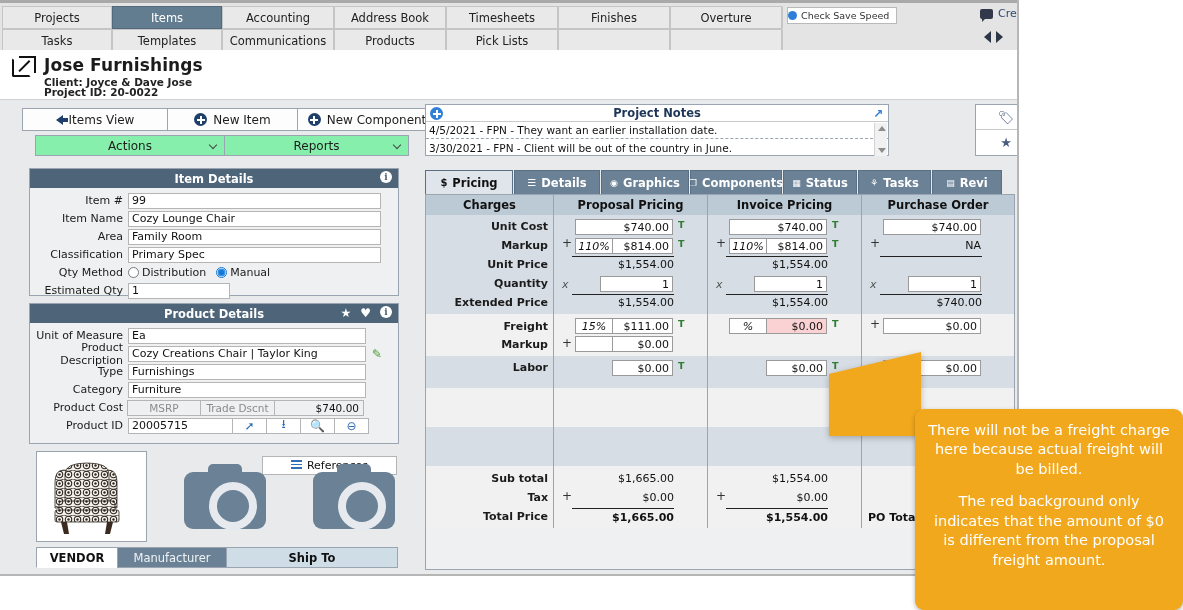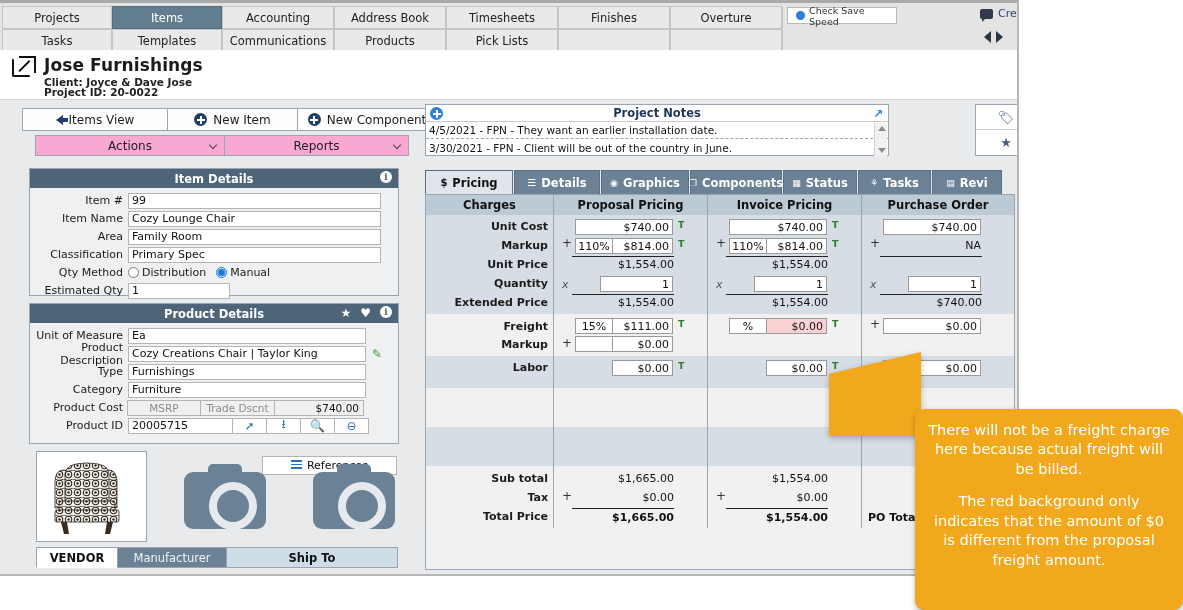--- a/index.html
+++ b/index.html
@@ -52,21 +52,21 @@
     border-color: #51697a;
   }
   .navtab.blank { cursor: default; }
 
   .savespeed {
     position: absolute; top: 4px; left: 787px;
     width: 110px; height: 17px;
     background: #fff;
     border: 1px solid #b9b9b9;
     display: flex; align-items: center; gap: 4px;
-    padding-left: 8px;
+    padding-left: 0;
     font-size: 9.5px; color: #333;
     cursor: pointer;
   }
   .dot-blue {
     width: 9px; height: 9px; border-radius: 50%;
     background: #2f7fd9; flex: none;
   }
   .createlink {
     position: absolute; top: 4px; left: 980px;
     display: flex; align-items: center; gap: 5px;
@@ -135,21 +135,21 @@
   
   .cmdrow {
     position: absolute; display: flex;
   }
   .cmdbtn {
     background: #fdfdfd; border: 1px solid #9aa5b1;
     display: flex; align-items: center; justify-content: center; gap: 6px;
     font-size: 12px; color: #1d1d1d; cursor: pointer;
   }
   .cmdbtn2 {
-    background: #f9a8d4; border: 1px solid #9aa5b1;
+    background: #86efac; border: 1px solid #9aa5b1;
     display: flex; align-items: center; justify-content: center;
     font-size: 12px; color: #1d1d1d; cursor: pointer; position: relative;
   }
   .cmdbtn2 .chev {
     position: absolute; right: 8px; top: 50%;
     width: 6px; height: 6px; margin-top: -4px;
     border-right: 1.4px solid #444; border-bottom: 1.4px solid #444;
     transform: rotate(45deg);
   }
   .back-arrow {
@@ -334,21 +334,21 @@
     text-align: right; white-space: nowrap; font-weight: bold;
   }
   .lb.bold { font-weight: bold; }
   .fi {
     position: absolute; background: #fff; border: 1px solid #9a9a9a;
     font-size: 11px; color: #111;
     display: flex; align-items: center; justify-content: flex-end;
     padding-right: 3px; height: 16px;
   }
   .fi.red { background: #fbd2d4; }
-  .fi.ctr { justify-content: center; padding: 0; }
+  .fi.ctr { justify-content: center; padding: 0; font-style: italic; }
   .ro {
     position: absolute; font-size: 11px; color: #111;
     display: flex; align-items: center; justify-content: flex-end;
     height: 15px;
   }
   .ro.bold { font-weight: bold; }
   .op { position: absolute; font-size: 12px; color: #333; }
   .op.x { font-size: 11px; color: #555; font-style: italic; }
   .tmark { position: absolute; font-size: 9.5px; font-weight: bold; color: #2e7d32; }
   .uline { position: absolute; border-top: 1.3px solid #222; }

